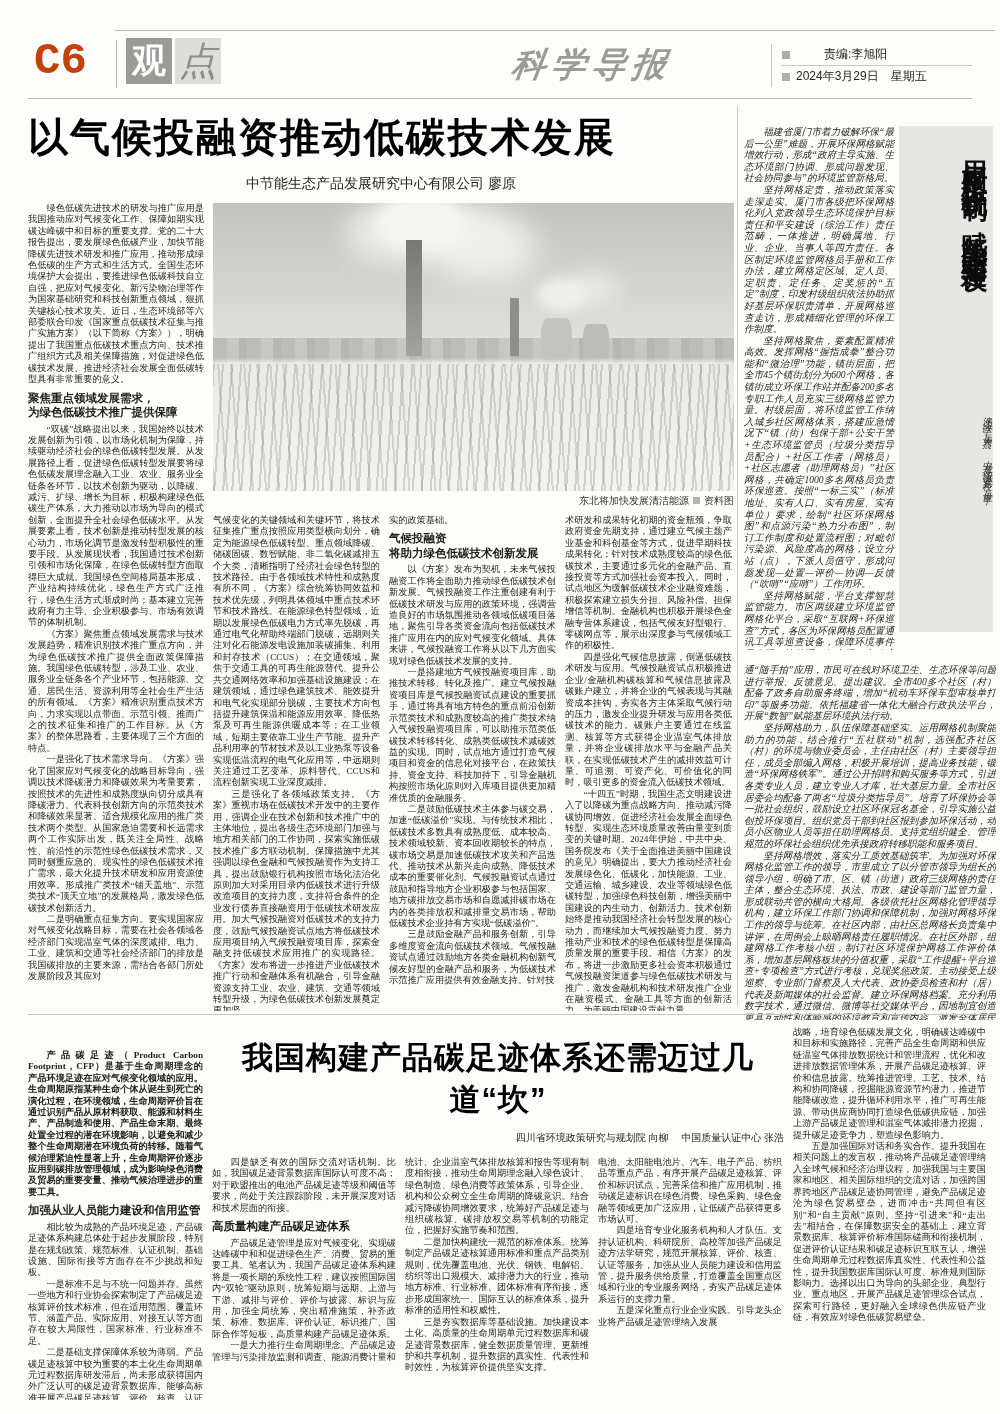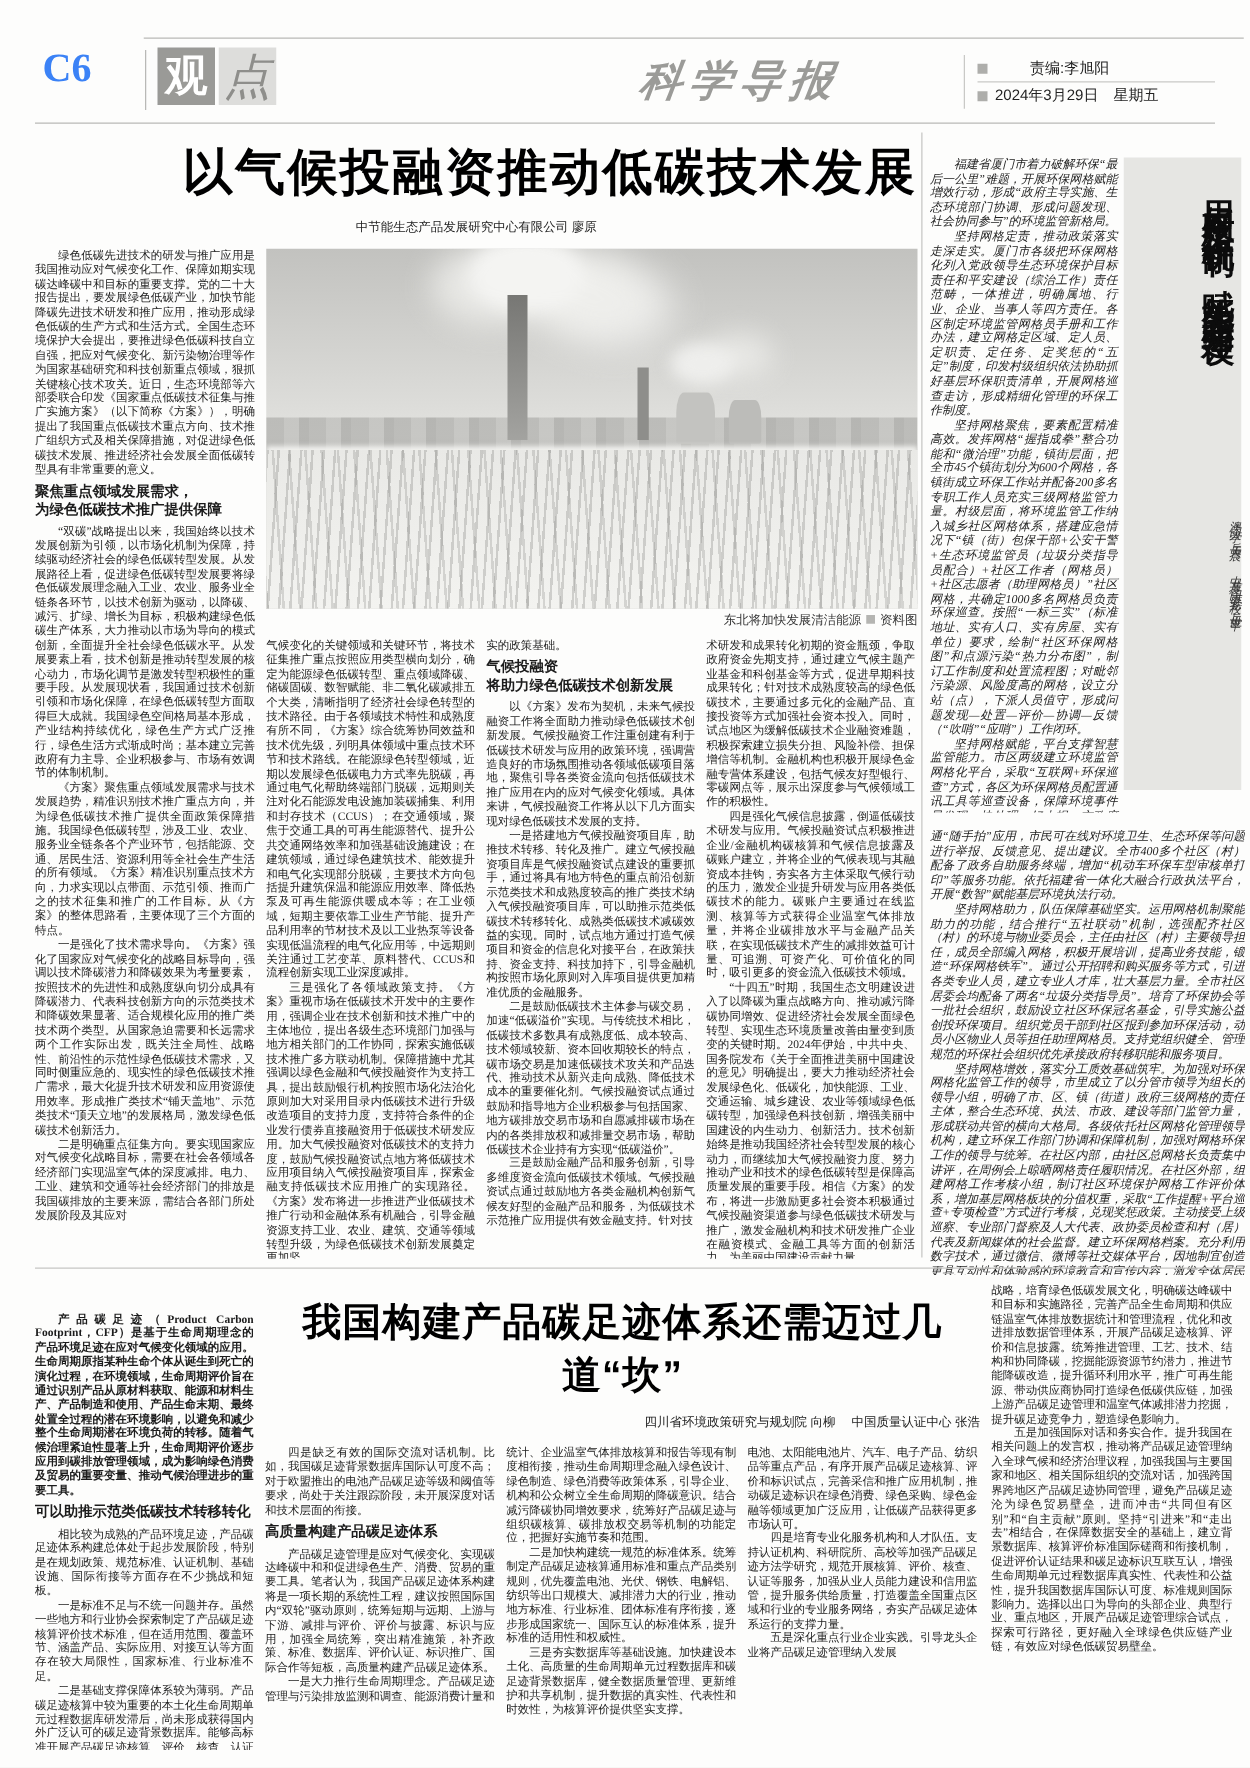--- a/index.html
+++ b/index.html
@@ -1,21 +1,21 @@
 <!DOCTYPE html>
 <html><head>
 <meta charset="utf-8">
 <style>
   html,body{margin:0;padding:0;background:#f2f2f0;}
   .page{position:relative;width:1000px;height:1414px;background:#fdfdfc;margin:0 auto;overflow:hidden;
         font-family:"Liberation Serif",serif;color:#1c1c1c;}
   .rule{position:absolute;background:#b9b9b6;}
   
   .header{position:absolute;top:34px;left:28px;width:944px;height:60px;}
-  .pageno{position:absolute;left:6px;top:2px;font-family:Liberation Serif, serif;font-weight:bold;font-size:32px;color:#3b82f6;}
+  .pageno{position:absolute;left:6px;top:2px;font-family:Liberation Mono, monospace;font-weight:bold;font-size:44px;color:#c2410c;}
   .logo{position:absolute;left:98px;top:4px;display:flex;align-items:flex-start;}
   .logo-a{width:46px;height:46px;background:#9a9a97;color:#fff;font-family:"Liberation Sans",sans-serif;
           font-weight:bold;font-size:34px;display:flex;align-items:center;justify-content:center;}
   .logo-b{width:46px;height:46px;background:#dddddb;color:#8e8e8b;font-size:38px;font-style:italic;
           font-family:"DejaVu Serif",serif;display:flex;align-items:center;justify-content:center;margin-left:3px;}
   .masthead{position:absolute;right:300px;top:8px;font-family:"DejaVu Serif",serif;font-style:italic;font-weight:bold;
             font-size:34px;color:#9b9b98;letter-spacing:6px;transform:skewX(-8deg);}
   .hmeta{position:absolute;right:0;top:10px;width:190px;font-family:"Liberation Sans",sans-serif;font-size:12px;color:#222;
          border-left:1px solid #c9c9c6;padding-left:10px;}
   .hmeta .row{display:flex;align-items:center;height:21px;}
@@ -24,22 +24,22 @@
   
   .art p{margin:0;text-align:justify;font-size:9.2px;line-height:11.4px;}
   .art p.p{text-indent:2em;}
   .art p.c{text-indent:0;}
   .art p.b{text-indent:2em;font-weight:bold;margin-top:13px;}
   .art p.h{font-family:"Liberation Sans",sans-serif;font-weight:bold;font-size:11.5px;line-height:14.5px;
            margin:5px 0 4px;white-space:pre-line;text-align:left;text-indent:0;}
   
   .main{position:absolute;top:106px;left:28px;width:706px;height:902px;}
   .headline{font-family:"Liberation Sans",sans-serif;font-weight:900;font-size:40px;letter-spacing:2px;
-            text-align:right;color:#000;margin-top:4px;}
-  .byline{text-align:center;font-size:10px;color:#222;margin:10px 0 10px;font-family:"Liberation Sans",sans-serif;}
+            text-align:left;color:#000;margin-top:4px;}
+  .byline{text-align:center;font-size:14px;color:#222;margin:10px 0 10px;font-family:"Liberation Sans",sans-serif;}
   .mainrow{display:flex;}
   .mcol1{width:176px;flex:0 0 auto;height:818px;overflow:hidden;margin-right:9px;}
   .mright{width:521px;flex:0 0 auto;}
   .mcols{display:flex;gap:9px;height:496px;overflow:hidden;margin-top:4px;}
   .mcol{width:167px;flex:0 0 auto;overflow:hidden;}
   
   .photo{position:relative;width:521px;height:288px;overflow:hidden;
          background:linear-gradient(#c2c2bf 0%,#d4d4d1 30%,#e2e2df 52%,#dcdcd9 55%);}
   .ph-haze{position:absolute;left:0;right:0;top:47%;height:9%;
            background:repeating-linear-gradient(90deg,#a9a9a6 0 14px,#b9b9b6 14px 26px,#9f9f9c 26px 34px);opacity:.65;}
@@ -182,21 +182,21 @@
     <div class="sb-bottom">
         <p class="c">通“随手拍”应用，市民可在线对环境卫生、生态环保等问题进行举报、反馈意见、提出建议。全市400多个社区（村）配备了政务自助服务终端，增加“机动车环保车型审核单打印”等服务功能。依托福建省一体化大融合行政执法平台，开展“数智”赋能基层环境执法行动。</p>
         <p class="p">坚持网格助力，队伍保障基础坚实。运用网格机制聚能助力的功能，结合推行“五社联动”机制，选强配齐社区（村）的环境与物业委员会，主任由社区（村）主要领导担任，成员全部编入网格，积极开展培训，提高业务技能，锻造“环保网格铁军”。通过公开招聘和购买服务等方式，引进各类专业人员，建立专业人才库，壮大基层力量。全市社区居委会均配备了两名“垃圾分类指导员”。培育了环保协会等一批社会组织，鼓励设立社区环保冠名基金，引导实施公益创投环保项目。组织党员干部到社区报到参加环保活动，动员小区物业人员等担任助理网格员。支持党组织健全、管理规范的环保社会组织优先承接政府转移职能和服务项目。</p>
         <p class="p">坚持网格增效，落实分工质效基础筑牢。为加强对环保网格化监管工作的领导，市里成立了以分管市领导为组长的领导小组，明确了市、区、镇（街道）政府三级网格的责任主体，整合生态环境、执法、市政、建设等部门监管力量，形成联动共管的横向大格局。各级依托社区网格化管理领导机构，建立环保工作部门协调和保障机制，加强对网格环保工作的领导与统筹。在社区内部，由社区总网格长负责集中讲评，在周例会上晾晒网格责任履职情况。在社区外部，组建网格工作考核小组，制订社区环境保护网格工作评价体系，增加基层网格板块的分值权重，采取“工作提醒+平台巡查+专项检查”方式进行考核，兑现奖惩政策。主动接受上级巡察、专业部门督察及人大代表、政协委员检查和村（居）代表及新闻媒体的社会监督。建立环保网格档案。充分利用数字技术，通过微信、微博等社交媒体平台，因地制宜创造更具互动性和体验感的环境教育和宣传内容，激发全体居民参与环保行动。</p>
       </div>
   </div>
 
   <div class="bottom art">
     <div class="bcol1">
         <p class="b">产品碳足迹（Product Carbon Footprint，CFP）是基于生命周期理念的产品环境足迹在应对气候变化领域的应用。生命周期原指某种生命个体从诞生到死亡的演化过程，在环境领域，生命周期评价旨在通过识别产品从原材料获取、能源和材料生产、产品制造和使用、产品生命末期、最终处置全过程的潜在环境影响，以避免和减少整个生命周期潜在环境负荷的转移。随着气候治理紧迫性显著上升，生命周期评价逐步应用到碳排放管理领域，成为影响绿色消费及贸易的重要变量、推动气候治理进步的重要工具。</p>
-        <p class="h">可以助推示范类低碳技术转移转化</p>
+        <p class="h">加强从业人员能力建设和信用监管</p>
         <p class="p">相比较为成熟的产品环境足迹，产品碳足迹体系构建总体处于起步发展阶段，特别是在规划政策、规范标准、认证机制、基础设施、国际衔接等方面存在不少挑战和短板。</p>
         <p class="p">一是标准不足与不统一问题并存。虽然一些地方和行业协会探索制定了产品碳足迹核算评价技术标准，但在适用范围、覆盖环节、涵盖产品、实际应用、对接互认等方面存在较大局限性，国家标准、行业标准不足。</p>
         <p class="p">二是基础支撑保障体系较为薄弱。产品碳足迹核算中较为重要的本土化生命周期单元过程数据库研发滞后，尚未形成获得国内外广泛认可的碳足迹背景数据库。能够高标准开展产品碳足迹核算、评价、核查、认证等的专业技术服务机构较少，专业人才供给不足。</p>
       </div>
     <div class="bmiddle">
       <div class="bheadline">我国构建产品碳足迹体系还需迈过几道“坎”</div>
       <div class="bbyline">四川省环境政策研究与规划院 向柳　 中国质量认证中心 张浩</div>
       <div class="bcols">
         <div class="bcol">
             <p class="p">四是缺乏有效的国际交流对话机制。比如，我国碳足迹背景数据库国际认可度不高；对于欧盟推出的电池产品碳足迹等级和阈值等要求，尚处于关注跟踪阶段，未开展深度对话和技术层面的衔接。</p>

